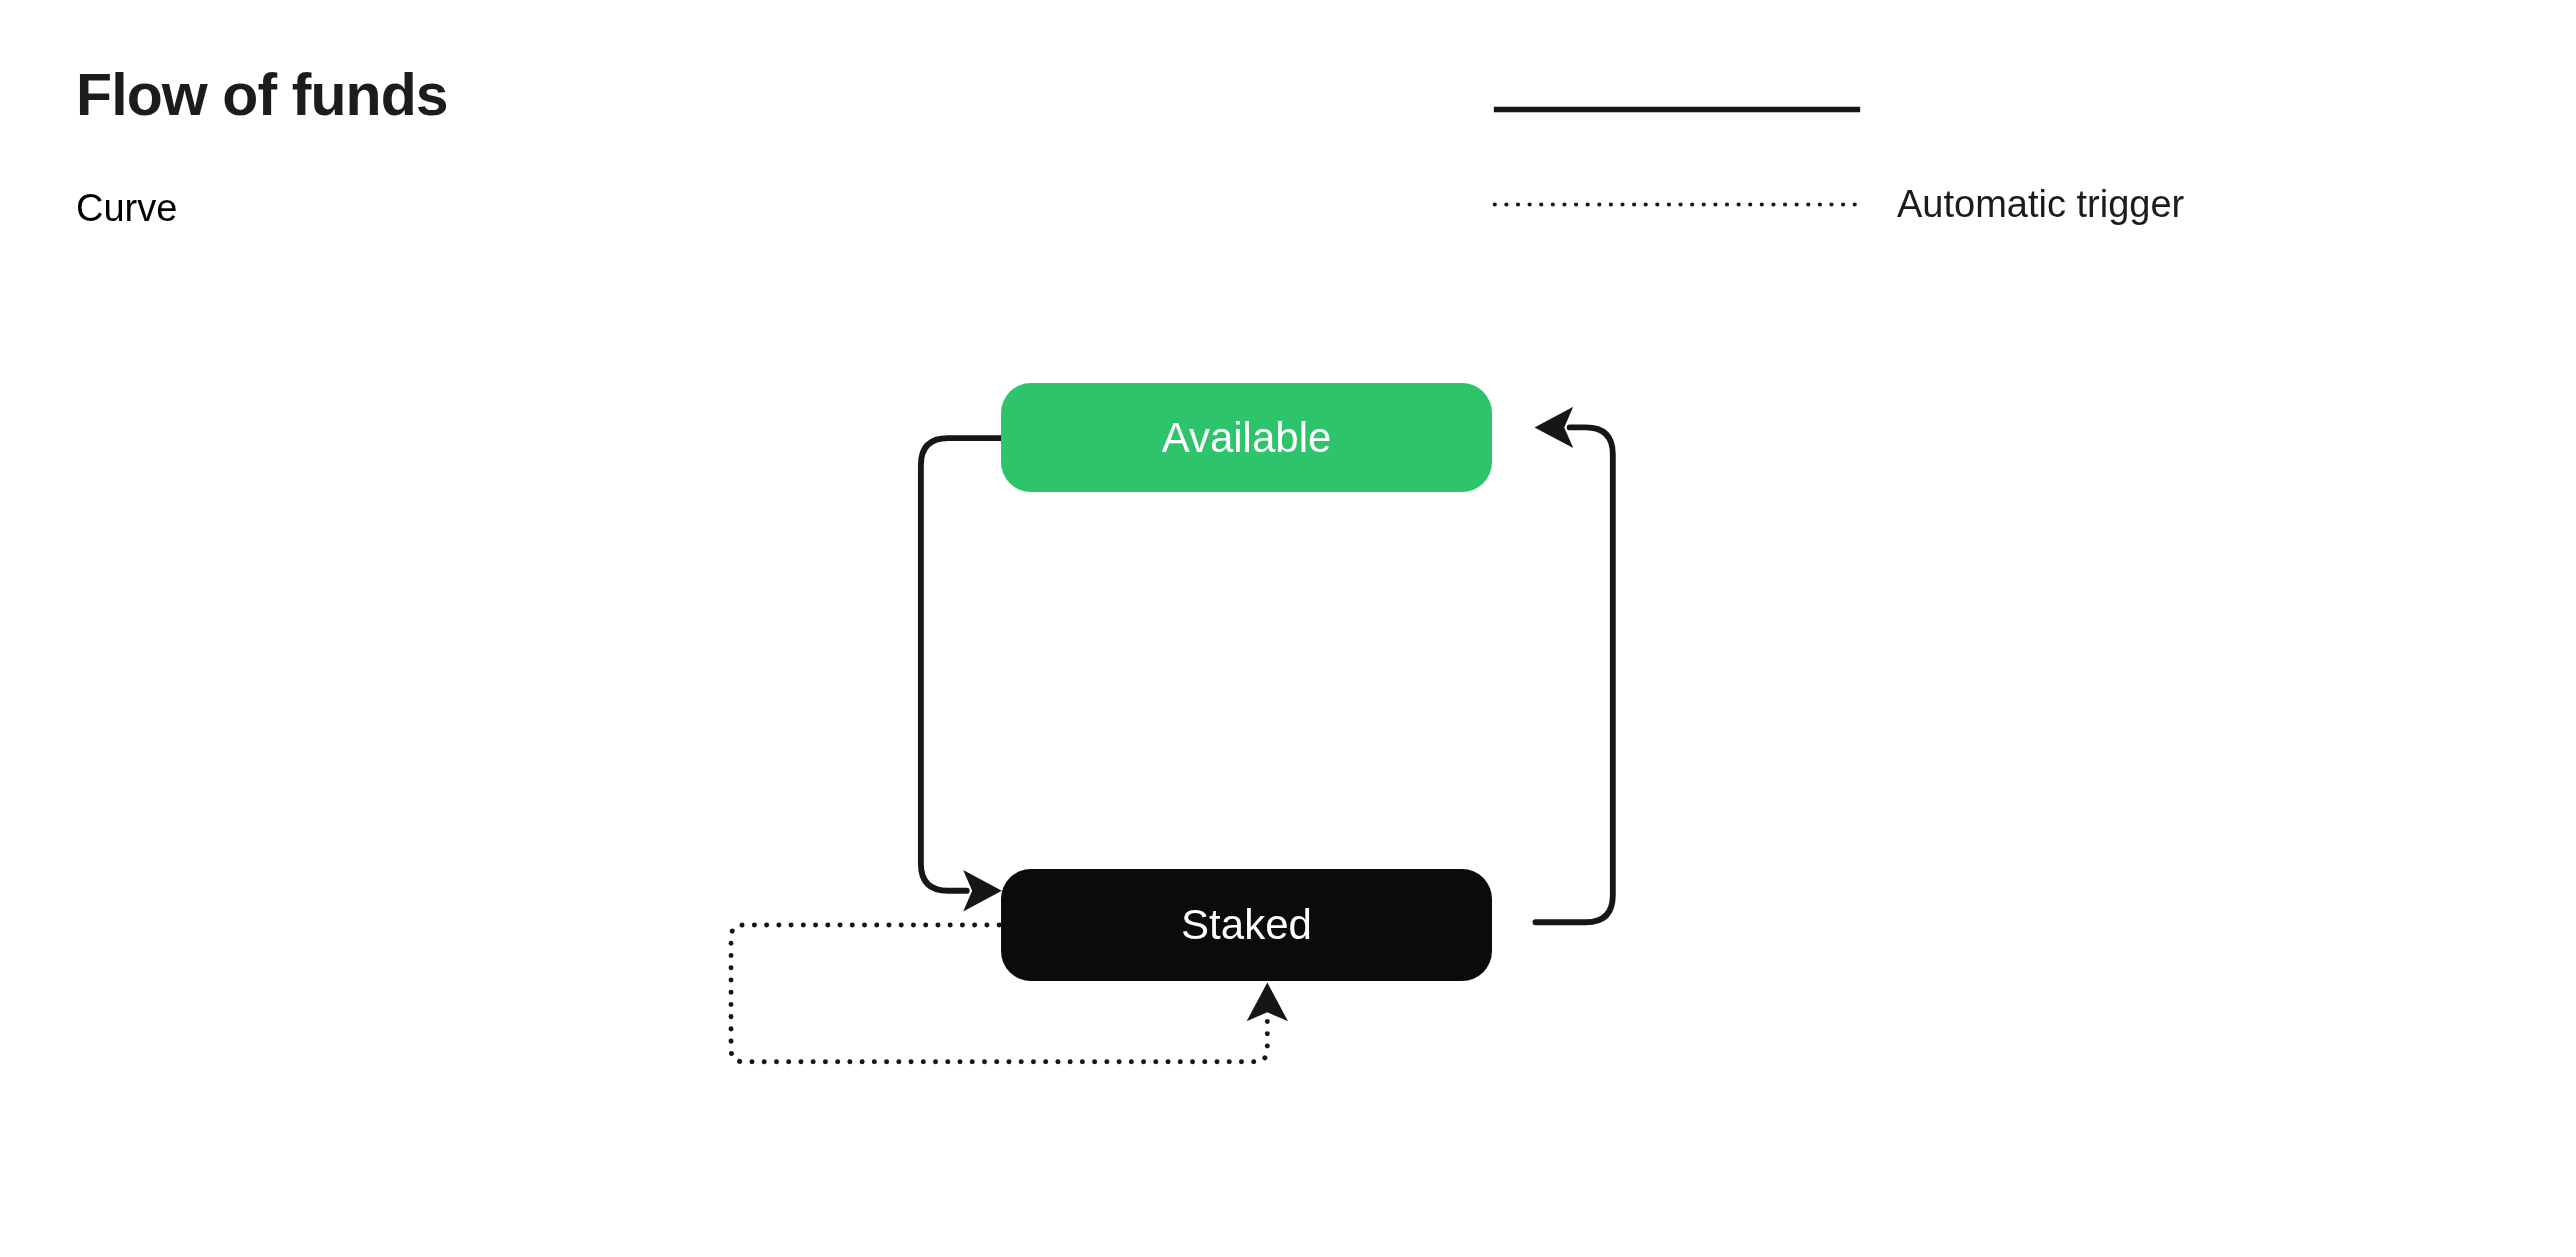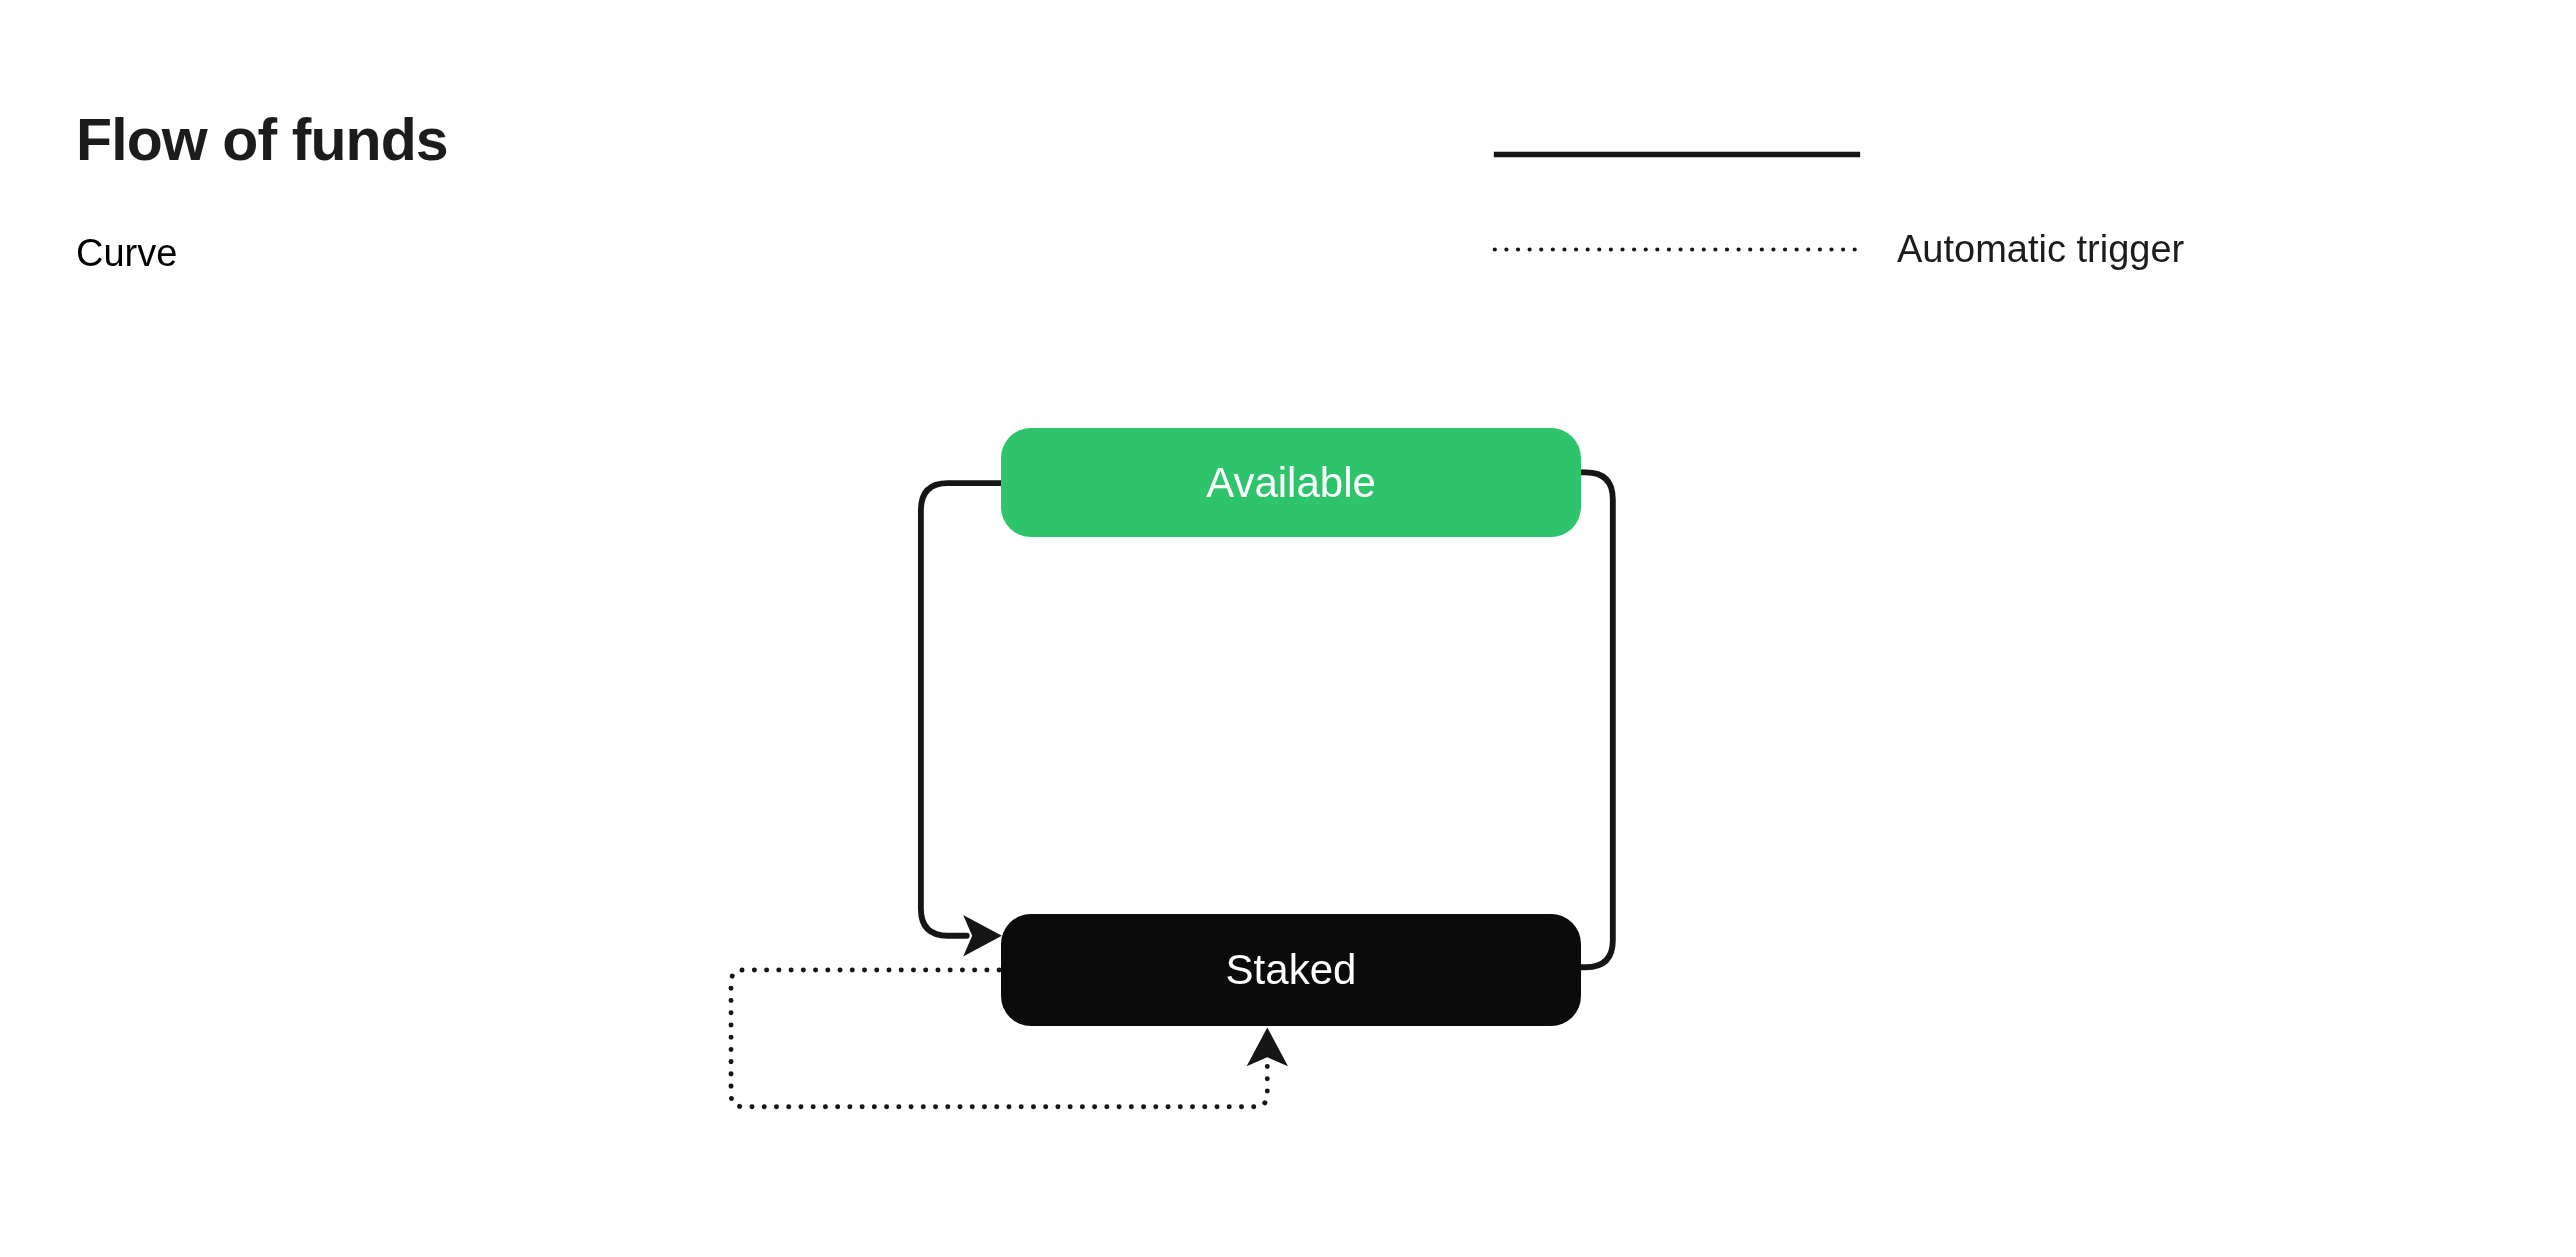--- a/index.html
+++ b/index.html
@@ -12,21 +12,20 @@
     height: 1257px;
     position: relative;
     overflow: hidden;
     font-family: "Liberation Sans", "DejaVu Sans", sans-serif;
     color: #1c1c1e;
   }
   .canvas {
     position: absolute;
     inset: 0;
     background: #ffffff;
-    margin-top: 45px;
   }
   .page-title {
     position: absolute;
     left: 76px;
     top: 65px;
     font-size: 59px;
     font-weight: 700;
     line-height: 1.05;
     color: #1c1c1e;
     letter-spacing: -0.9px;
@@ -65,21 +64,21 @@
     line-height: 50px;
     color: #1c1c1e;
   }
   .edges-svg {
     position: absolute;
     left: 0;
     top: 0;
   }
   .node {
     position: absolute;
-    width: 580px;
+    width: 491px;
     border-radius: 30px;
     display: flex;
     align-items: center;
     justify-content: center;
     color: #ffffff;
     font-size: 42px;
     font-weight: 400;
   }
   .node-available {
     left: 1001px;

